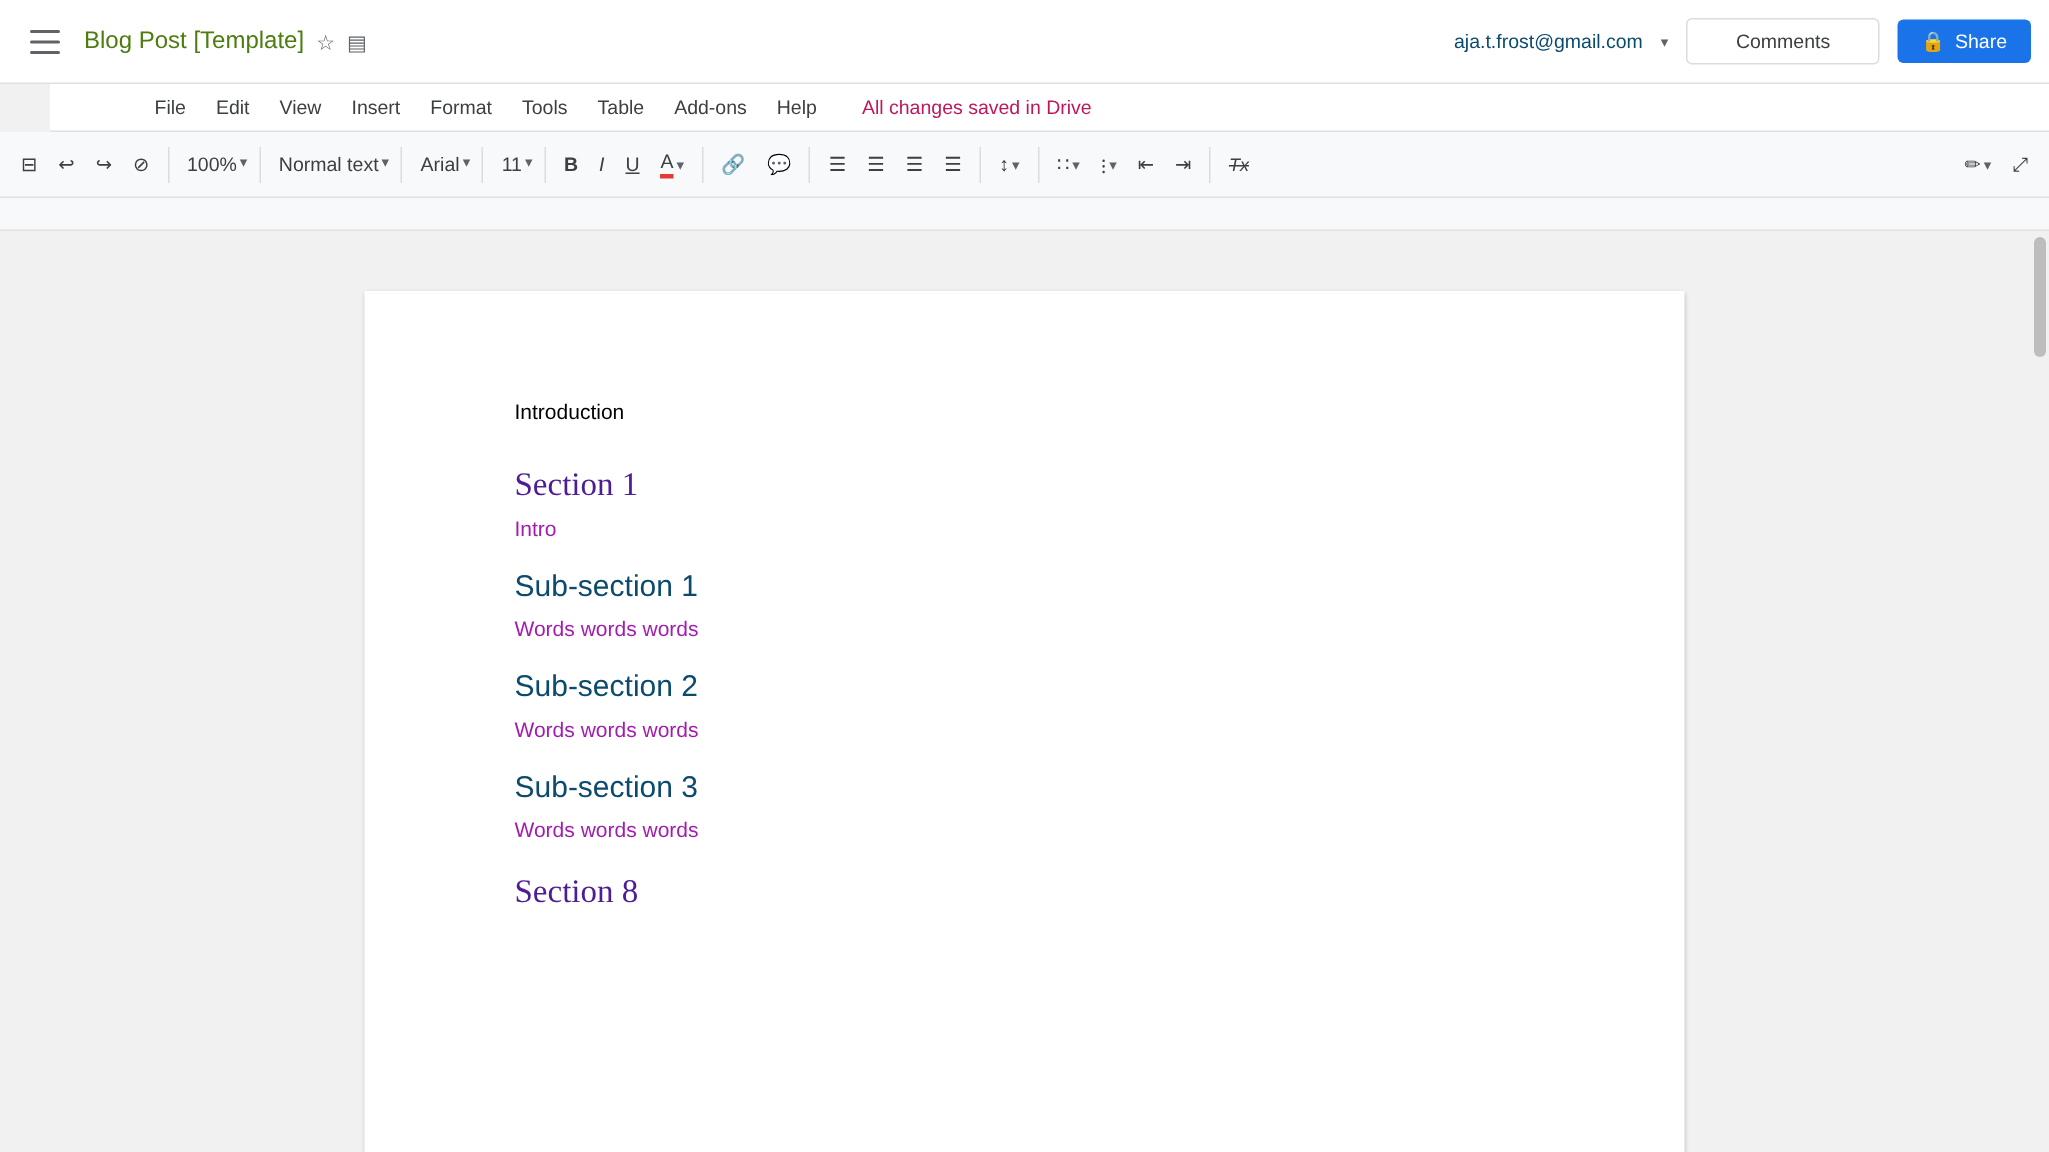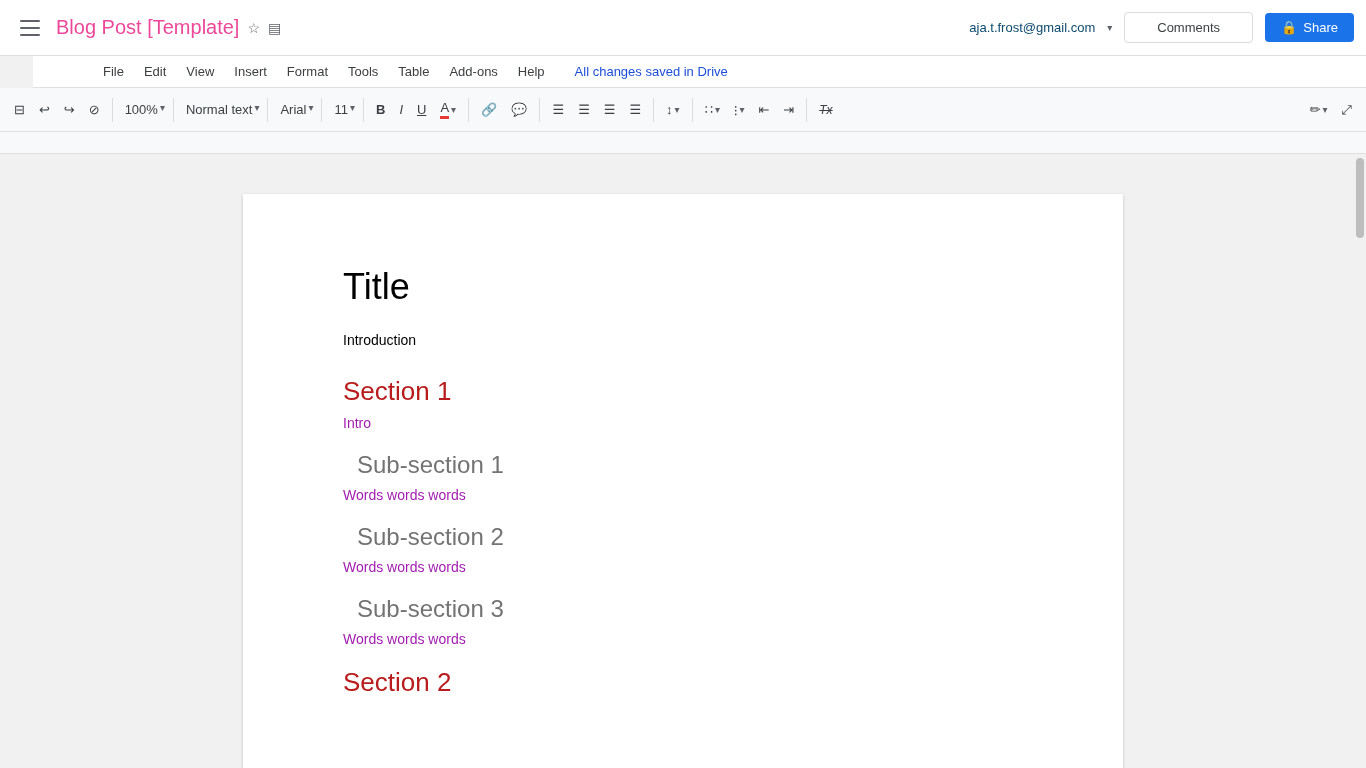--- a/index.html
+++ b/index.html
@@ -19,21 +19,21 @@
     }
     .app-menu-icon {
       width: 36px; height: 36px;
       display: flex; flex-direction: column; justify-content: center; align-items: center;
       gap: 5px; cursor: pointer; margin-right: 8px;
     }
     .app-menu-icon span {
       display: block; width: 20px; height: 2px; background: #5f6368; border-radius: 1px;
     }
     .doc-title-area { display: flex; flex-direction: column; flex: 1; }
-    .doc-title { font-size: 20px; color: #ec4899; font-weight: 400; }
+    .doc-title { font-size: 16px; color: #4d7c0f; font-weight: 400; }
     .doc-icon { color: #5f6368; font-size: 14px; cursor: pointer; }
     .top-right { display: flex; align-items: center; gap: 12px; }
     .user-email { font-size: 13px; color: #0c4a6e; }
     .dropdown-arrow { font-size: 10px; color: #5f6368; }
     .btn-comments {
       background: #fff; border: 1px solid #dadce0; color: #3c4043;
       font-size: 13px; padding: 7px 32px; border-radius: 4px; cursor: pointer;
     }
     .btn-share {
       background: #1a73e8; border: none; color: #fff;
@@ -51,21 +51,21 @@
       position: fixed;
       top: 56px; left: 0; right: 0;
       z-index: 100;
       border-bottom: 1px solid #e0e0e0;
       margin-left: 33px;
     }
     .menu-item {
       font-size: 13px; color: #3c4043; padding: 4px 10px;
       cursor: pointer; border-radius: 4px;
     }
-    .save-status { margin-left: 20px; font-size: 13px; color: #1d4ed8; }
+    .save-status { margin-left: 20px; font-size: 13px; color: #be185d; }
 
     
     .toolbar {
       background: #f8f9fa;
       display: flex;
       align-items: center;
       padding: 4px 8px;
       height: 44px;
       position: fixed;
       top: 88px; left: 0; right: 0;
@@ -123,32 +123,31 @@
       font-weight: 400;
       color: #000;
       margin-bottom: 24px;
       font-family: Arial, sans-serif;
     }
     .doc-intro {
       font-size: 14px; color: #000; margin-bottom: 28px;
       font-family: Arial, sans-serif;
     }
     .doc-heading1 {
-      font-size: 26px; font-weight: 400; color: #b91c1c; margin-bottom: 8px;
-      font-family: Liberation Sans, sans-serif;
+      font-size: 22px; font-weight: 400; color: #4c1d95; margin-bottom: 8px;
+      font-family: Liberation Serif, serif;
     }
     .doc-body {
       font-size: 14px; color: #a21caf; margin-bottom: 20px;
       font-family: Arial, sans-serif;
     }
     .doc-heading2 {
-      font-size: 24px; font-weight: 400; color: #737373; margin-bottom: 8px;
+      font-size: 20px; font-weight: 400; color: #0c4a6e; margin-bottom: 8px;
       margin-top: 16px;
       font-family: Arial, sans-serif;
-      margin-left: 14px;
     }
 
     
     .scrollbar {
       position: fixed;
       right: 0; top: 154px; bottom: 0;
       width: 12px;
       background: #f1f1f1;
     }
     .scrollbar-thumb {
@@ -308,36 +307,35 @@
   <button class="toolbar-btn">
     <span>⤢</span>
   </button>
 </div>
 
 <div class="ruler"></div>
 
 <div class="content-area">
   <div class="page">
 
-    <div class="doc-title-text">Title</div>
 
     <div class="doc-intro">Introduction</div>
 
     <div class="doc-heading1">Section 1</div>
     <div class="doc-body">Intro</div>
 
     <div class="doc-heading2">Sub-section 1</div>
     <div class="doc-body">Words words words</div>
 
     <div class="doc-heading2">Sub-section 2</div>
     <div class="doc-body">Words words words</div>
 
     <div class="doc-heading2">Sub-section 3</div>
     <div class="doc-body">Words words words</div>
 
-    <div class="doc-heading1">Section 2</div>
+    <div class="doc-heading1">Section 8</div>
 
   </div>
 </div>
 
 <div class="scrollbar">
   <div class="scrollbar-thumb"></div>
 </div>
 
 </body></html>

